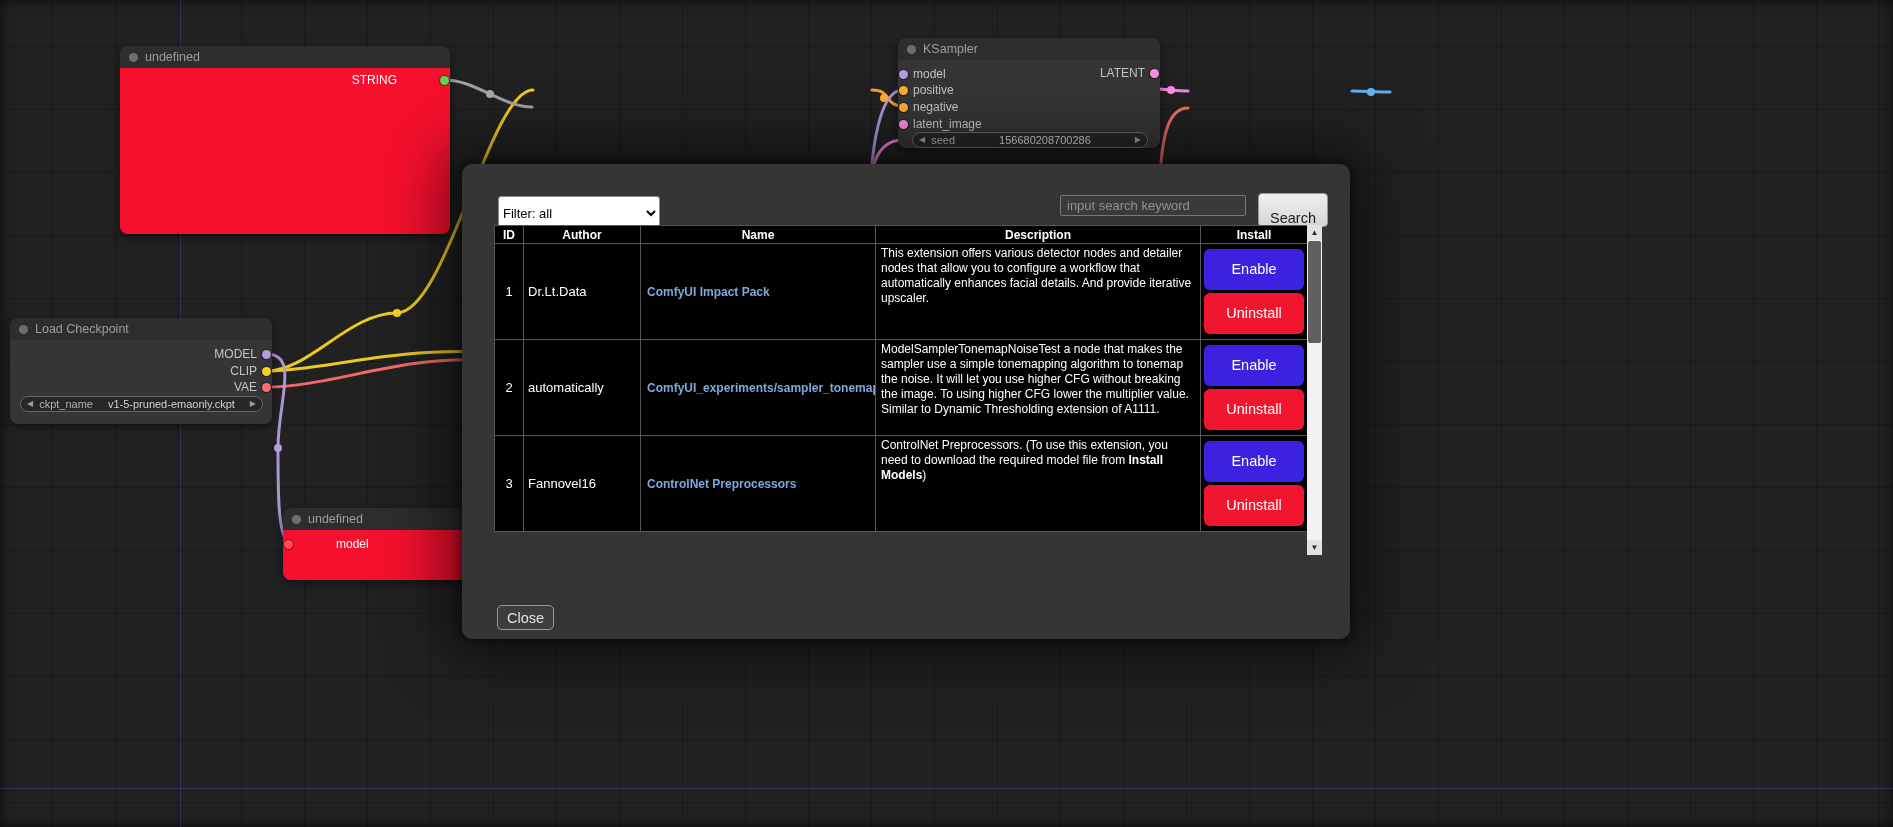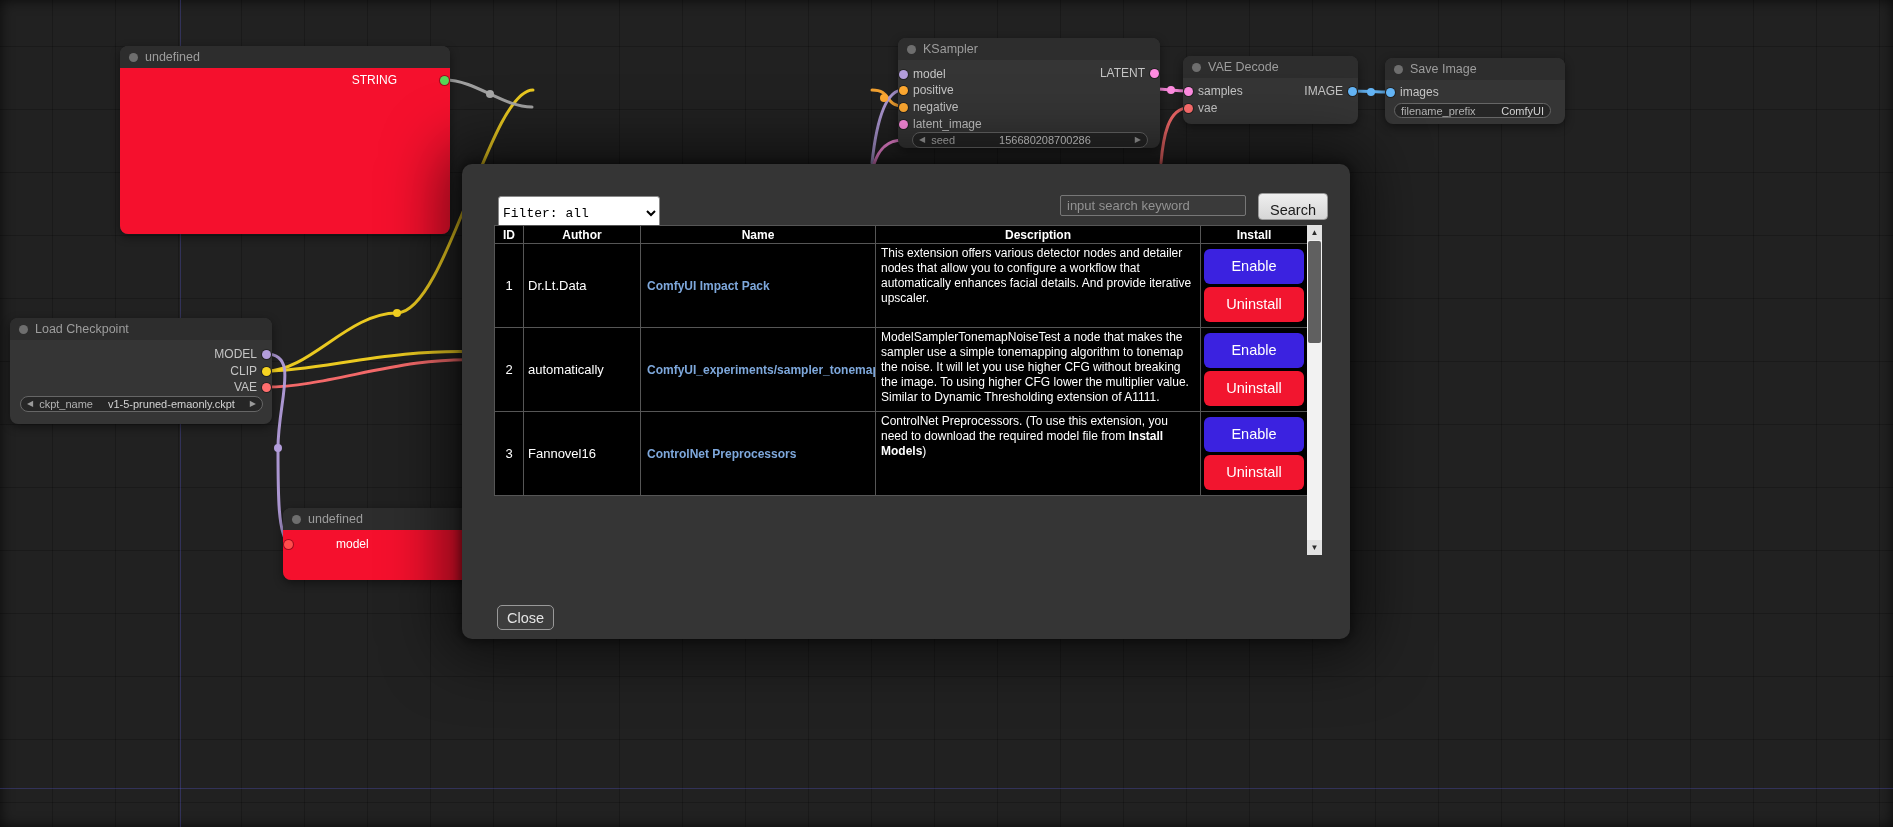--- a/index.html
+++ b/index.html
@@ -31,38 +31,38 @@
   .warr{color:#9a9a9a;font-size:8px;flex:none;line-height:1;}
   .wlabel{color:#b2b2b2;white-space:nowrap;}
   .wvalue{flex:1;text-align:center;color:#d2d2d2;white-space:nowrap;overflow:hidden;}
   .widget.jsb .wvalue{text-align:right;}
 
   
   .modal{position:absolute;left:462px;top:164px;width:888px;height:475px;background:#353535;
     border-radius:10px;z-index:10;
     box-shadow:0 0 60px 18px rgba(0,0,0,.55), 0 0 10px 2px rgba(0,0,0,.45);}
   .filter-select{position:absolute;left:36px;top:32px;width:162px;height:35px;background:#fff;color:#000;
-    border:1px solid #888;border-radius:3px;font-size:13px;font-family:Liberation Mono, monospace;}
+    border:1px solid #888;border-radius:3px;font-size:13px;font-family:Liberation Sans, sans-serif;}
   .search-input{position:absolute;left:598px;top:31px;width:186px;height:21px;background:#3a3a3a;color:#ddd;
     border:1px solid #777;border-radius:2px;font-size:13px;padding:0 6px;box-sizing:border-box;}
   .search-input::placeholder{color:#929292;}
-  .search-btn{position:absolute;left:796px;top:29px;height:27px;padding:8px 11px;
+  .search-btn{position:absolute;left:796px;top:29px;height:27px;padding:16px 11px;
     background:linear-gradient(#efefef,#d6d6d6);border:1px solid #999;border-radius:4px;
     color:#1a1a1a;font-size:14.5px;font-family:"Liberation Sans",sans-serif;}
   .mgr-table{position:absolute;left:32px;top:61px;width:813px;border-collapse:collapse;table-layout:fixed;
     background:#a3a3a3;}
   .mgr-table th{background:#000;color:#fff;font-weight:bold;font-size:12px;height:17px;
     border:1px solid #565656;padding:0 3px;}
   .mgr-table td{background:#000;color:#fff;border:1px solid #565656;font-size:13px;vertical-align:middle;padding:1px 4px;}
   td.c-id{text-align:center;}
   td.c-name{font-size:12px;font-weight:bold;white-space:nowrap;overflow:hidden;padding-left:6px;}
   .pack-link{font-weight:bold;text-decoration:none;cursor:pointer;}
   td.c-desc{font-size:12px;line-height:15px;vertical-align:top;padding:2px 5px;}
   td.c-install{padding:2px 3px;}
-  .btn{display:block;width:100px;height:35px;margin:3px auto;border:none;border-radius:6px;
+  .btn{display:block;width:100px;height:41px;margin:3px auto;border:none;border-radius:6px;
     color:#fff;font-size:14.5px;line-height:21px;font-family:"Liberation Sans",sans-serif;cursor:pointer;}
   .scrollbar{position:absolute;left:845px;top:61px;width:15px;height:330px;background:#f2f2f2;z-index:11;}
   .sb-btn{position:absolute;left:0;width:15px;height:15px;background:#e2e2e2;color:#2a2a2a;font-size:8px;
     display:flex;align-items:center;justify-content:center;line-height:1;}
   .sb-up{top:0;}
   .sb-down{bottom:0;}
   .sb-thumb{position:absolute;left:1px;top:16px;width:13px;height:102px;background:#606060;border-radius:2px;}
   .close-btn{position:absolute;left:35px;top:441px;height:25px;padding:0 9px;background:#3d3d3d;
     border:1px solid #999;border-radius:5px;color:#e4e4e4;font-size:14.5px;font-family:"Liberation Sans",sans-serif;}
 </style>
@@ -133,55 +133,21 @@
       <span>LATENT</span>
     </div>
     <div class="widget" style="left:14px;top:94px;width:222px;height:14px;">
       <span class="warr">◀</span>
       <span class="wlabel">seed</span>
       <span class="wvalue">156680208700286</span>
       <span class="warr">▶</span>
     </div>
   </div>
 
-  <div class="node" style="left:1183px;top:56px;width:175px;height:68px;">
-    <div class="ntitle">
-      <span class="ndot"></span>
-      <span>VAE Decode</span>
-    </div>
-    <div class="nbody"></div>
-    <div class="port in" style="top:27px;">
-      <span class="pdot" style="background: rgb(255, 140, 225);"></span>
-      <span>samples</span>
-    </div>
-    <div class="port in" style="top:44px;">
-      <span class="pdot" style="background: rgb(255, 110, 110);"></span>
-      <span>vae</span>
-    </div>
-    <div class="port out" style="top:27px;">
-      <span class="pdot" style="background: rgb(100, 181, 246);"></span>
-      <span>IMAGE</span>
-    </div>
-  </div>
-
-  <div class="node" style="left:1385px;top:58px;width:180px;height:66px;">
-    <div class="ntitle">
-      <span class="ndot"></span>
-      <span>Save Image</span>
-    </div>
-    <div class="nbody"></div>
-    <div class="port in" style="top:26px;">
-      <span class="pdot" style="background: rgb(100, 181, 246);"></span>
-      <span>images</span>
-    </div>
-    <div class="widget jsb" style="left:9px;top:45px;width:143px;height:13px;">
-      <span class="wlabel">filename_prefix</span>
-      <span class="wvalue">ComfyUI</span>
-    </div>
-  </div>
+
 
   <div class="node" style="left:10px;top:318px;width:262px;height:106px;">
     <div class="ntitle">
       <span class="ndot"></span>
       <span>Load Checkpoint</span>
     </div>
     <div class="nbody"></div>
     <div class="port out" style="top:28px;">
       <span class="pdot" style="background: rgb(179, 157, 219);"></span>
       <span>MODEL</span>

